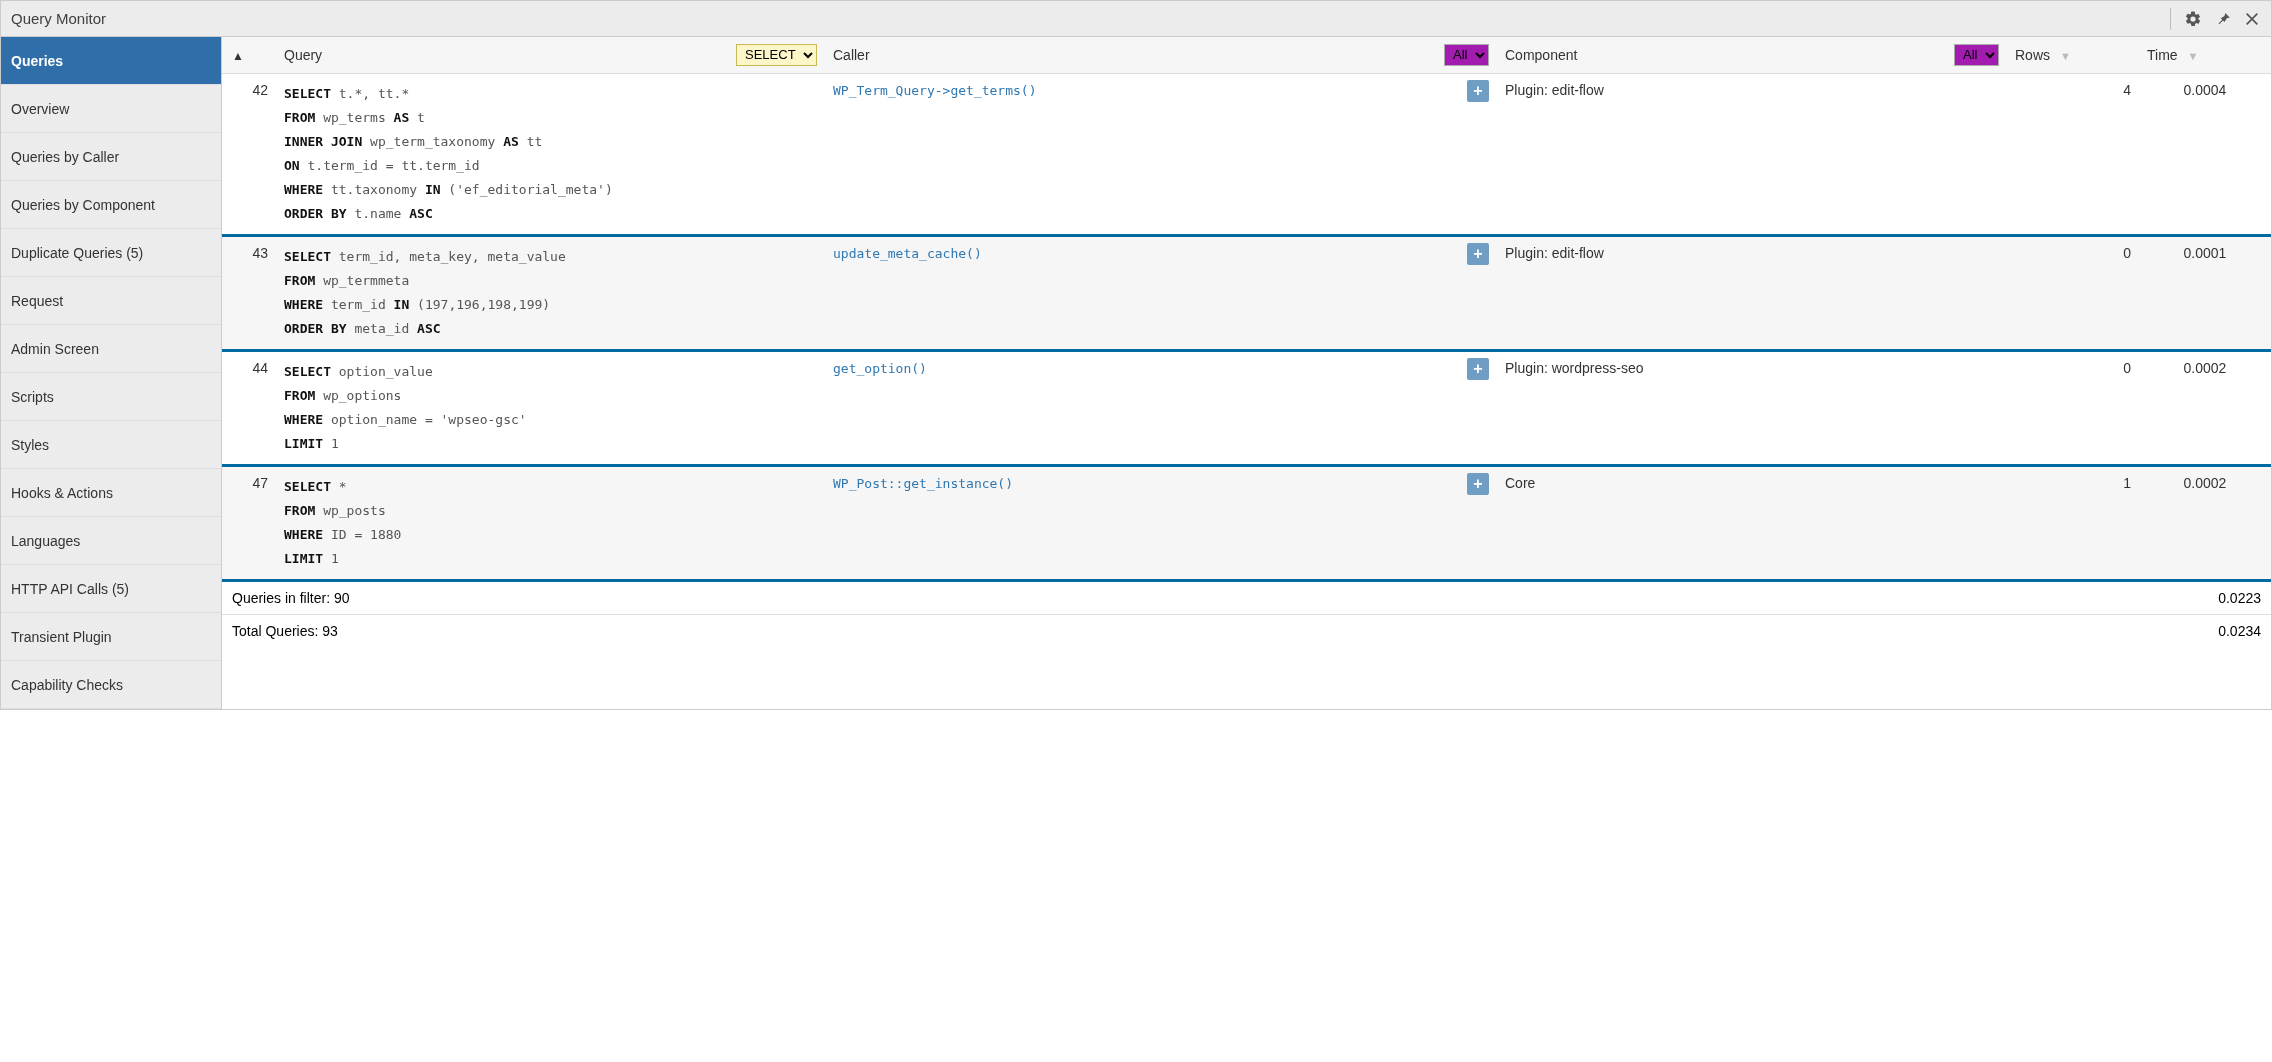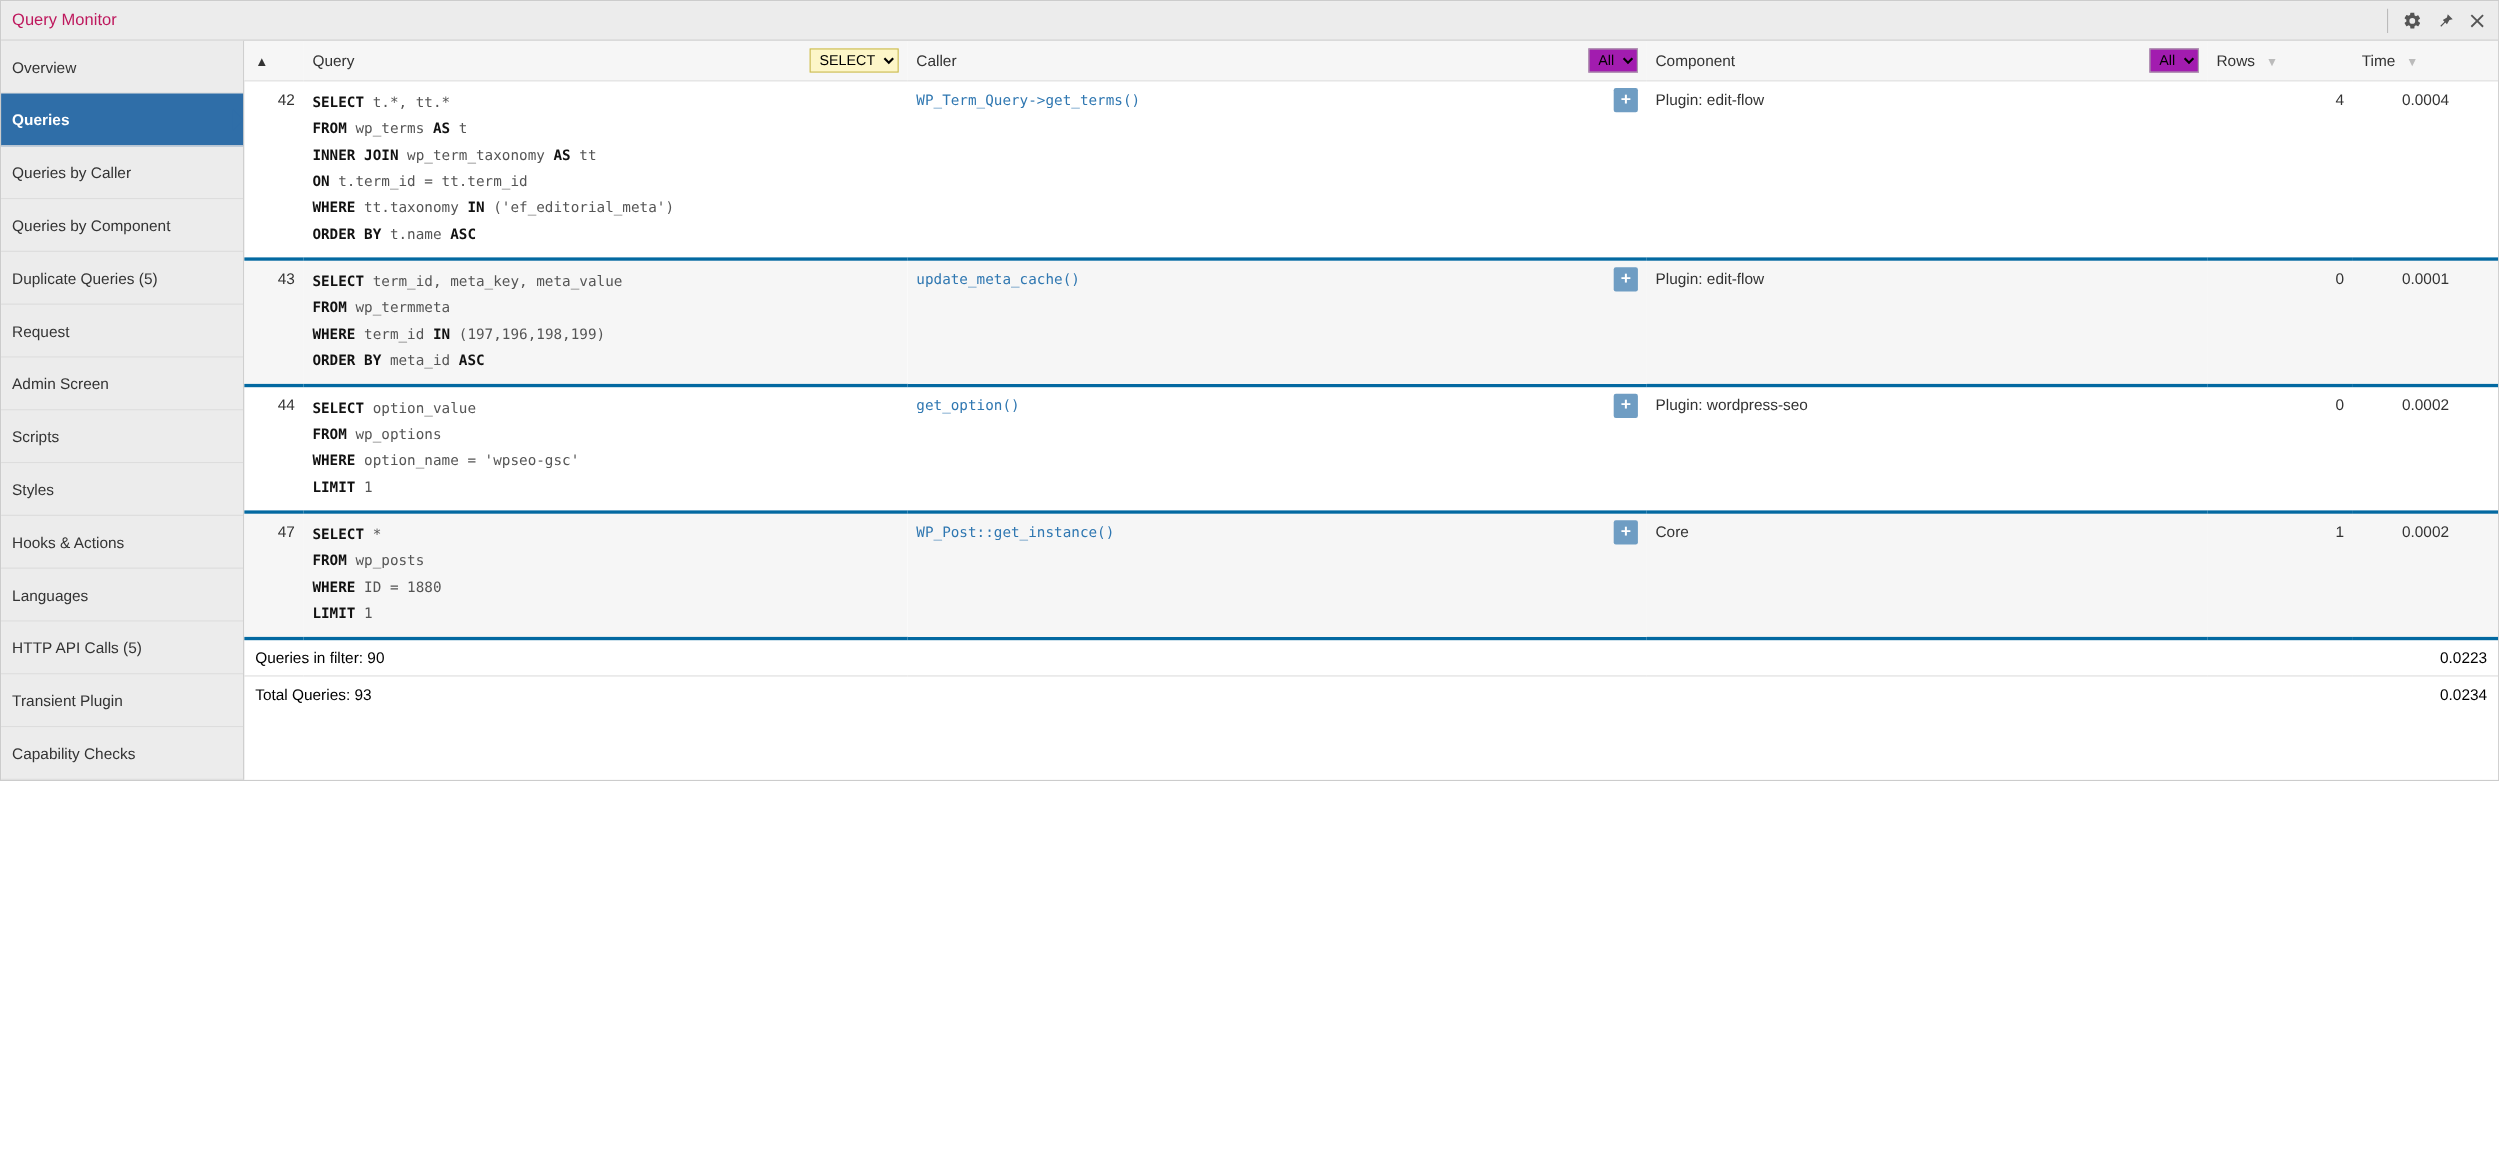--- a/index.html
+++ b/index.html
@@ -1,19 +1,19 @@
 <!DOCTYPE html>
 <html><head>
 <meta charset="utf-8">
 <style>
 * { box-sizing: border-box; margin: 0; padding: 0; }
 html, body { font-family: -apple-system, BlinkMacSystemFont, "Segoe UI", Helvetica, Arial, sans-serif; font-size: 13px; color: #333; background: #fff; }
 .qm { width: 100%; border: 1px solid #ccc; }
 .qm-header { display:flex; align-items:center; justify-content:space-between; height:36px; background:#ececec; border-bottom:1px solid #ccc; padding: 0 8px; }
-.qm-header-title { font-size:15px; color:#be185d; padding-left:2px; }
+.qm-header-title { font-size:15px; color:#404040; padding-left:2px; }
 .qm-header-icons { display:flex; align-items:center; gap:6px; }
 .qm-header-icons .hdr-sep { width:1px; height:22px; background:#bbb; margin:0 4px; }
 .qm-header-icons svg { display:block; }
 .qm-header-icons .icon-btn { padding:3px; cursor:pointer; color:#555; }
 
 .qm-body { display:flex; }
 .qm-sidebar { width:221px; flex:0 0 221px; background:#ececec; border-right:1px solid #ccc; }
 .qm-sidebar-item { display:flex; align-items:center; height:48px; padding:0 10px; font-size:14px; color:#333; border-bottom:1px solid #ddd; cursor:pointer; position:relative; }
 .qm-sidebar-item.active { background:#2f6ea8; color:#fff; font-weight:600; }
 .qm-sidebar-item.active::after { content:""; position:absolute; right:-10px; top:50%; transform:translateY(-50%); border:10px solid transparent; border-left-color:#2f6ea8; }
@@ -71,25 +71,25 @@
       <span class="icon-btn">
         <svg width="16" height="16" viewBox="0 0 24 24" fill="none" stroke="currentColor" stroke-width="2.5">
             <path d="M4 4l16 16M20 4L4 20"></path>
           </svg>
       </span>
     </div>
   </div>
 
   <div class="qm-body">
     <div class="qm-sidebar" id="qm-sidebar">
-        <div class="qm-sidebar-item">
-          <span>Overview</span>
-        </div>
         <div class="qm-sidebar-item active">
           <span>Queries</span>
+        </div>
+        <div class="qm-sidebar-item">
+          <span>Overview</span>
         </div>
         <div class="qm-sidebar-item">
           <span>Queries by Caller</span>
         </div>
         <div class="qm-sidebar-item">
           <span>Queries by Component</span>
         </div>
         <div class="qm-sidebar-item">
           <span>Duplicate Queries (5)</span>
         </div>

